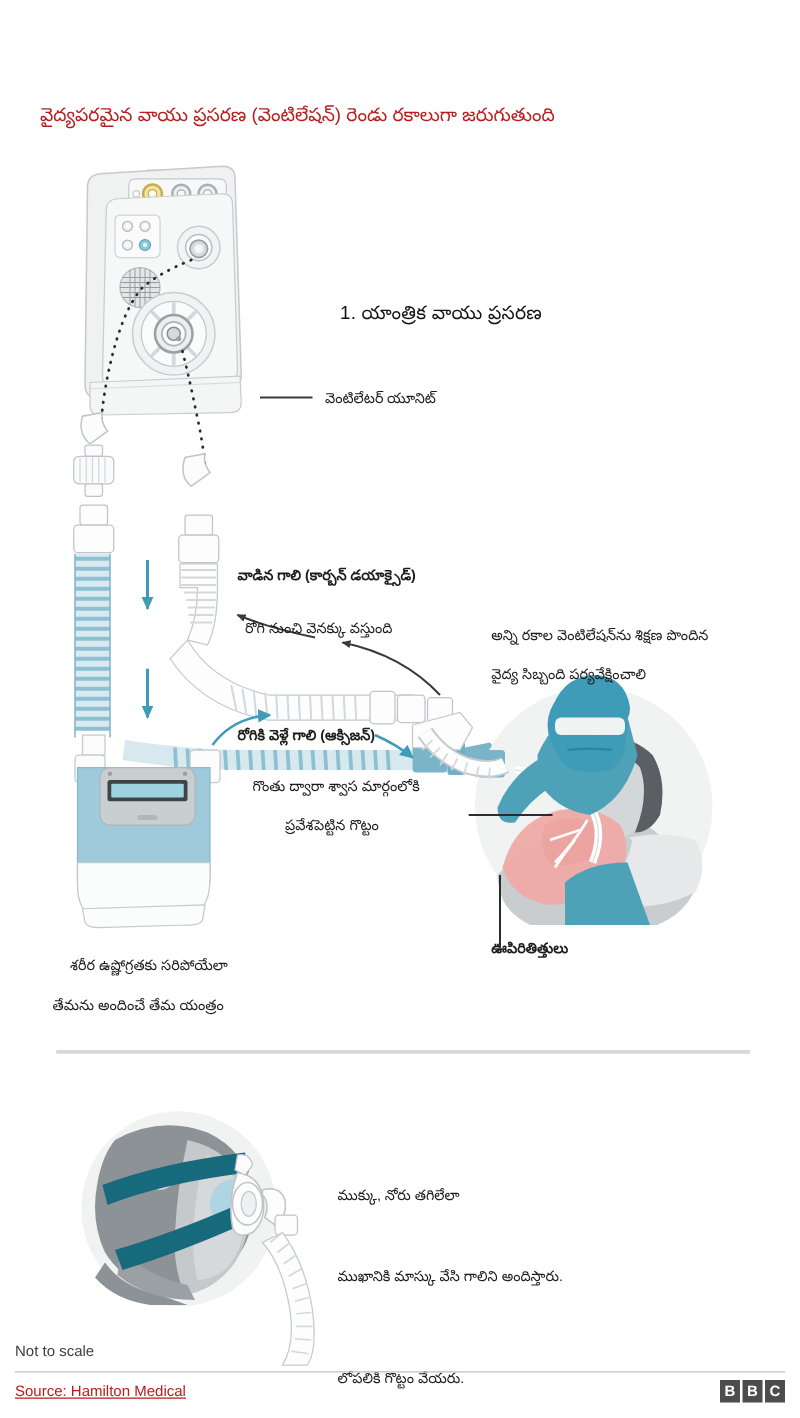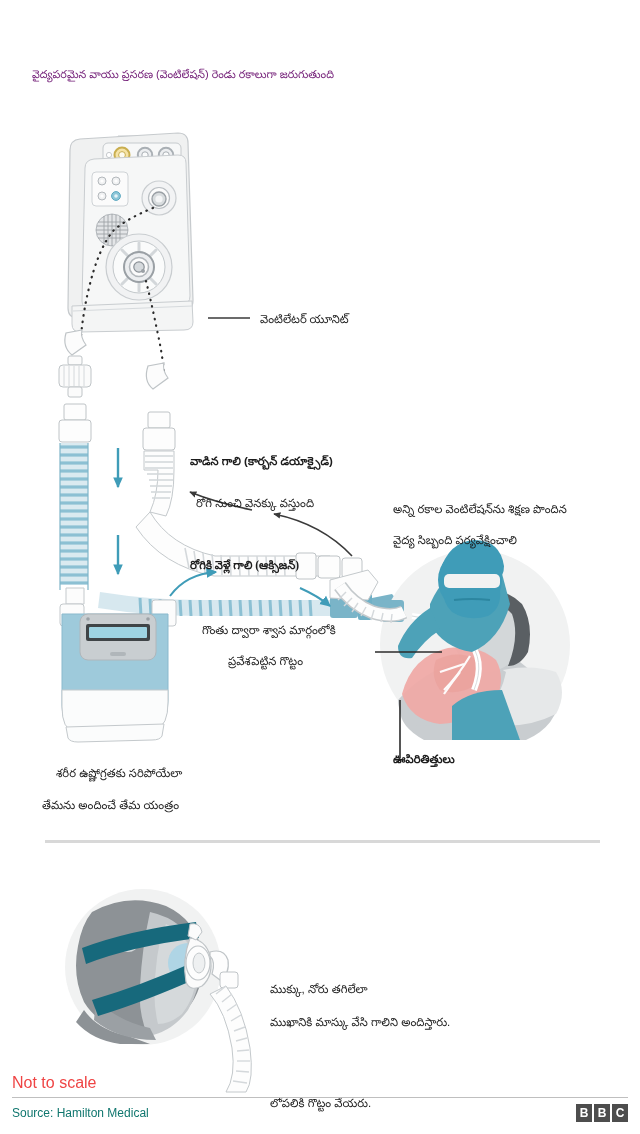--- a/index.html
+++ b/index.html
@@ -16,41 +16,41 @@
   }
   #page { position: relative; width: 640px; height: 1134px; background:#fff; }
 
   
   .title {
     position: absolute; left: 32px; top: 22px; width: 580px;
     font-size: 19px; font-weight: bold; color: #1a1a1a;
     letter-spacing: .2px; line-height: 1.35;
   }
   .subtitle {
-    position: absolute; left: 32px; top: 66px; width: 570px;
-    font-size: 11px; color: #701a75; line-height: 1.5;
+    position: absolute; left: 32px; top: 82px; width: 570px;
+    font-size: 15px; color: #b91c1c; line-height: 1.5;
   }
 
   
   .ann { position: absolute; font-size: 11.5px; color: #1c1c1c; line-height: 1.65; }
   .ann.bold { font-weight: bold; }
   .sect-head { position: absolute; font-size: 15px; color: #111; letter-spacing:.2px; }
 
   
   .notscale {
     position: absolute; left: 12px; top: 1074px;
-    font-size: 16px; color: #ef4444;
+    font-size: 12px; color: #404040;
   }
   .footrule {
     position: absolute; left: 12px; top: 1097px; width: 616px; height: 1px;
     background: #bfbfbf;
   }
   .source {
     position: absolute; left: 12px; top: 1106px;
-    font-size: 12px; color: #0f766e;
+    font-size: 12px; color: #b91c1c; text-decoration: underline;
   }
   .bbc { position: absolute; right: 12px; top: 1104px; display: flex; gap: 2px; }
   .bbc span {
     display: inline-block; width: 16px; height: 18px;
     background: #4d4d4d; color: #fff; font-size: 12px; font-weight: bold;
     text-align: center; line-height: 18px;
     font-family: "Liberation Sans", sans-serif;
   }
 
   .divider {
@@ -354,30 +354,31 @@
       <path d="M252,510 Q214,502 190,492" marker-end="url(#arrHead)"></path>
       <path d="M352,556 Q322,524 274,514" marker-end="url(#arrHead)"></path>
     </g>
 
     <g fill="none" stroke="#3f9cb8" stroke-width="2">
       <path d="M170,596 Q186,574 216,572" marker-end="url(#arrHeadTb)"></path>
       <path d="M300,588 Q318,596 330,606" marker-end="url(#arrHeadTb)"></path>
     </g>
   </svg>
 
+  <div class="sect-head" style="left:272px; top:242px;">1. యాంత్రిక వాయు ప్రసరణ</div>
 
   <div class="ann" style="left:260px; top:310px;font-family:Liberation Serif, serif;">వెంటిలేటర్ యూనిట్</div>
 
   <div class="ann bold" style="left:190px; top:452px;">వాడిన గాలి (కార్బన్ డయాక్సైడ్)</div>
   <div class="ann" style="left:196px; top:494px;">రోగి నుంచి వెనక్కు వస్తుంది</div>
 
   <div class="ann" style="left:393px; top:500px; width:245px;">అన్ని రకాల వెంటిలేషన్‌ను శిక్షణ పొందిన</div>
   <div class="ann" style="left:393px; top:531px; width:245px;">వైద్య సిబ్బంది పర్యవేక్షించాలి</div>
 
-  <div class="ann bold" style="left:190px; top:556px;font-family:Liberation Serif, serif;">రోగికి వెళ్లే గాలి (ఆక్సిజన్)</div>
+  <div class="ann bold" style="left:190px; top:580px;">రోగికి వెళ్లే గాలి (ఆక్సిజన్)</div>
   <div class="ann" style="left:202px; top:621px;">గొంతు ద్వారా శ్వాస మార్గంలోకి</div>
   <div class="ann" style="left:228px; top:652px;">ప్రవేశపెట్టిన గొట్టం</div>
 
   <div class="ann bold" style="left:362px; top:750px;margin-left:31px;">ఊపిరితిత్తులు</div>
 
   <div class="ann" style="left:42px; top:796px; width:280px;">తేమను అందించే తేమ యంత్రం</div>
   <div class="ann" style="left:56px; top:764px; width:260px;">శరీర ఉష్ణోగ్రతకు సరిపోయేలా</div>
 
   <div class="divider"></div>
 
@@ -418,21 +419,21 @@
         <line x1="231" y1="1021" x2="241" y2="1015"></line>
       <line x1="234" y1="1031" x2="245" y2="1027"></line>
         <line x1="236" y1="1041" x2="247" y2="1038"></line>
       <line x1="237" y1="1051" x2="249" y2="1050"></line>
         <line x1="237" y1="1061" x2="250" y2="1061"></line>
       <line x1="236" y1="1071" x2="249" y2="1072"></line>
         <line x1="233" y1="1081" x2="247" y2="1083"></line>
     </g>
   </svg>
 
-  <div class="ann" style="left:270px; top:980px;">ముక్కు, నోరు తగిలేలా</div>
+  <div class="ann" style="left:270px; top:948px;">ముక్కు, నోరు తగిలేలా</div>
   <div class="ann" style="left:270px; top:1013px; width:330px;">ముఖానికి మాస్కు వేసి గాలిని అందిస్తారు.</div>
   <div class="ann" style="left:270px; top:1046px;margin-top:48px;">లోపలికి గొట్టం వేయరు.</div>
 
   <div class="notscale">Not to scale</div>
   <div class="footrule"></div>
   <div class="source">Source: Hamilton Medical</div>
   <div class="bbc">
     <span>B</span>
     <span>B</span>
     <span>C</span>

